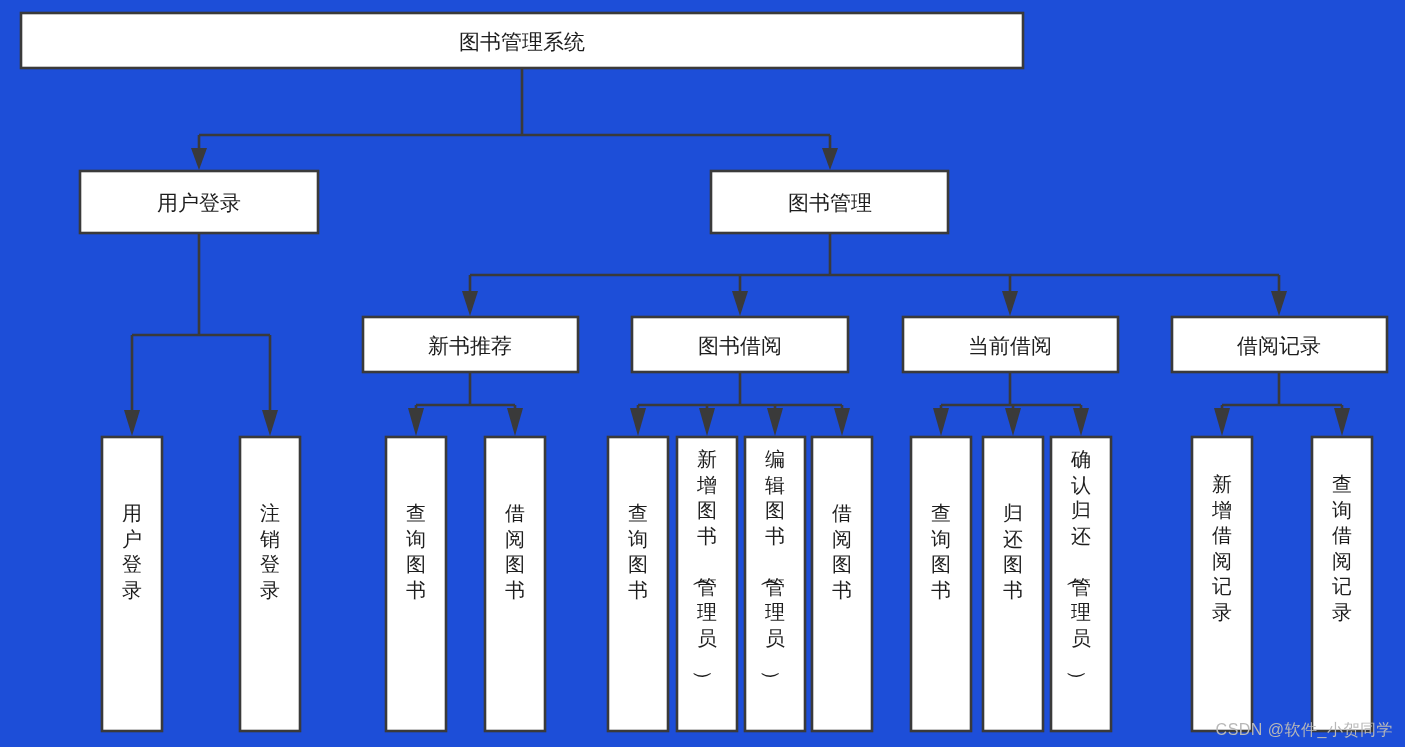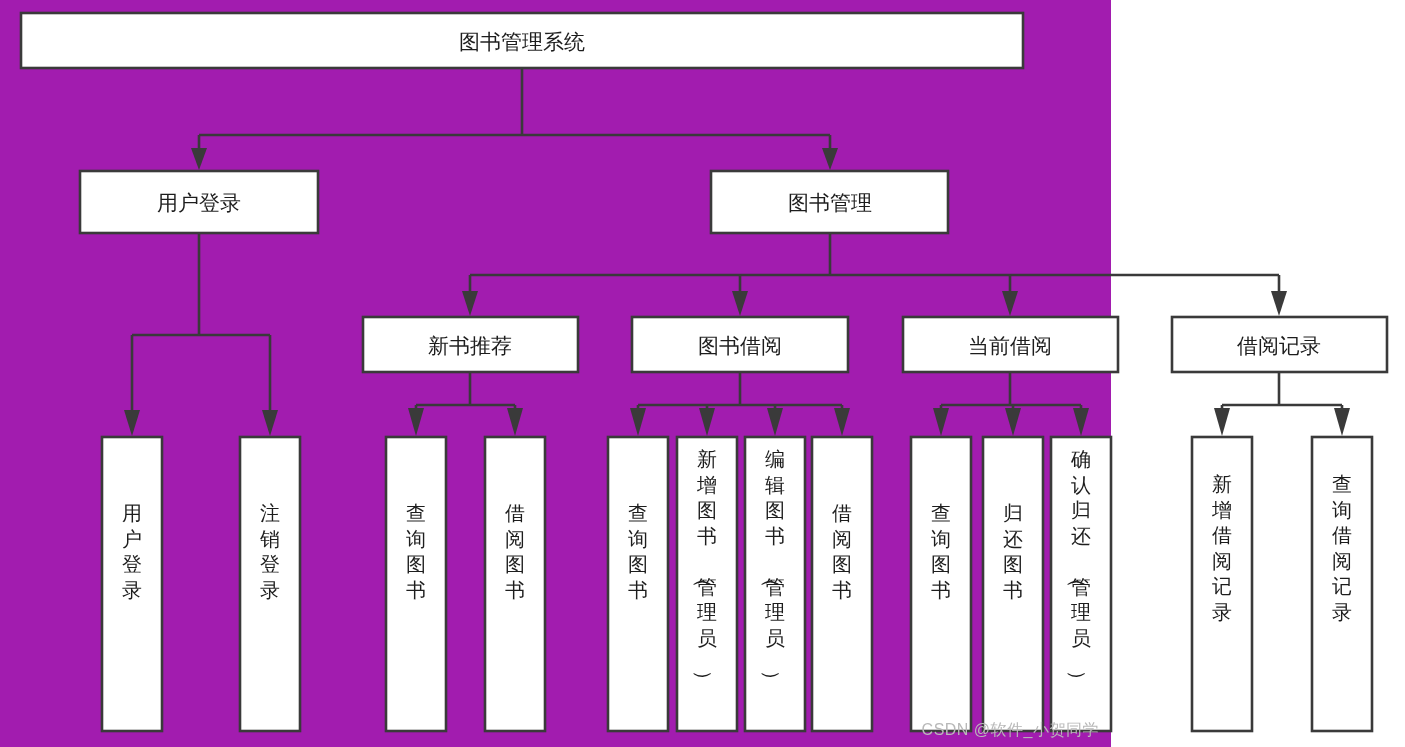--- a/index.html
+++ b/index.html
@@ -8,23 +8,23 @@
     background: #ffffff;
   }
   body {
     width: 1405px;
     height: 747px;
     overflow: hidden;
     font-family: "Liberation Sans", "DejaVu Sans", sans-serif;
   }
   #diagram-root {
     position: relative;
-    width: 1111px;
+    width: 1405px;
     height: 747px;
-    background: #a21caf;
+    background: #1d4ed8;
   }
   svg.diagram {
     display: block;
     width: 1405px;
     height: 747px;
   }
   .node-box {
     fill: #ffffff;
     stroke: #3a3a3a;
     stroke-width: 2.6;

